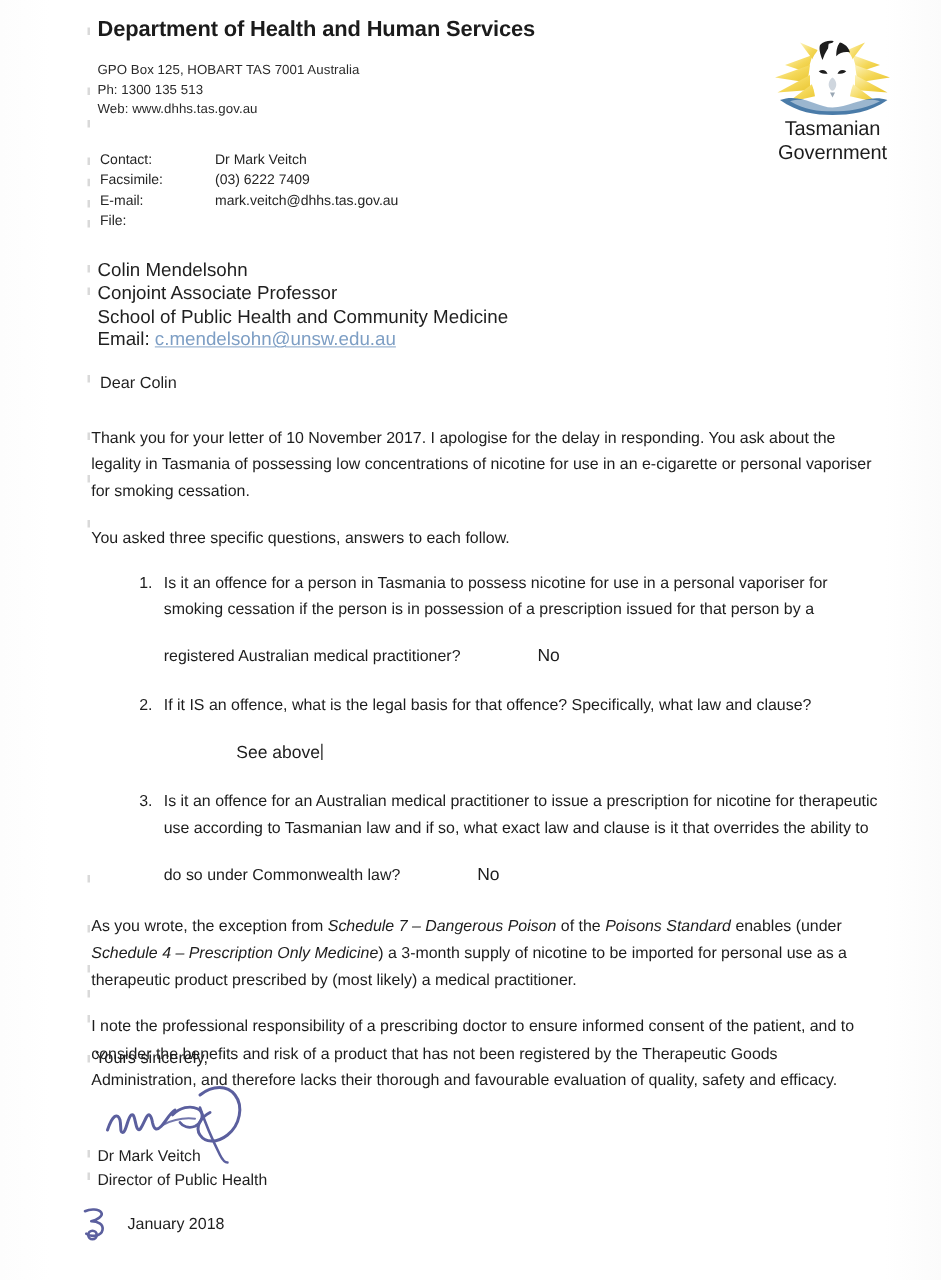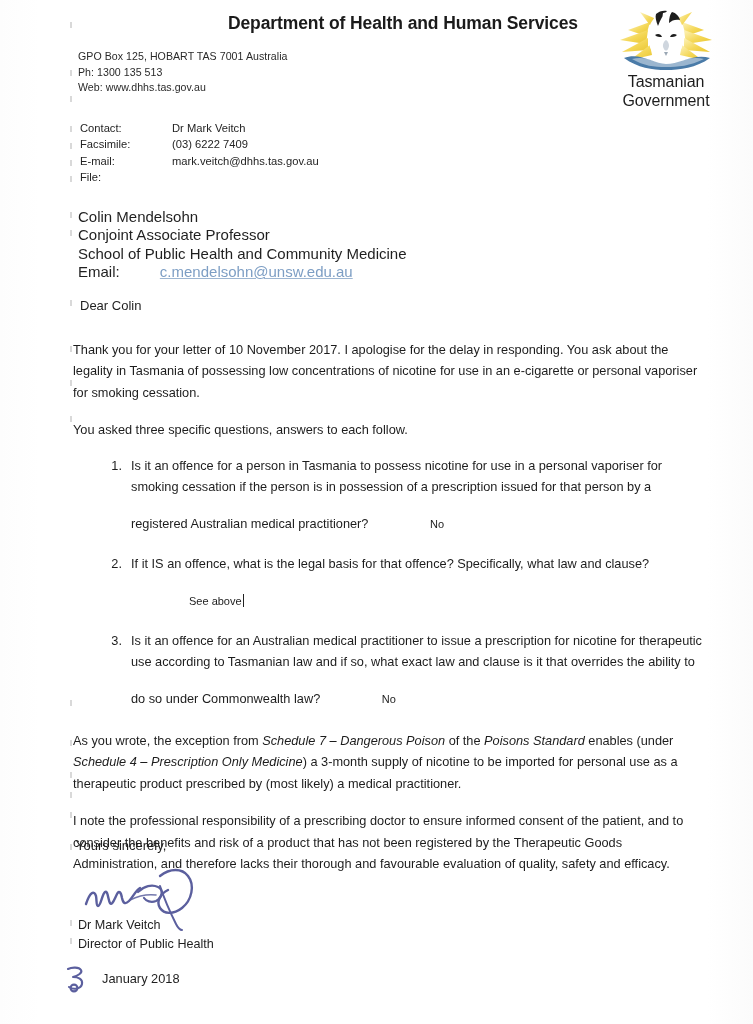--- a/index.html
+++ b/index.html
@@ -33,36 +33,35 @@
     top: 14px;
     width: 500px;
   }
   .dept-title {
     font-size: 17.5px;
     letter-spacing: -0.1px;
     font-weight: 600;
     color: #1b1b1b;
     line-height: 1.1;
     white-space: nowrap;
-    text-align: right;
   }
   .addr-block {
     margin-top: 16px;
     font-size: 10.6px;
     line-height: 15.6px;
     color: #2a2a2a;
     letter-spacing: 0.05px;
   }
   .addr-block div { white-space: nowrap; }
 
   
   .logo {
     position: absolute;
     left: 596px;
-    top: 8px;
+    top: 30px;
     width: 140px;
     text-align: center;
   }
   .logo-mark {
     width: 112px;
     height: 64px;
     margin: 0 auto;
     position: relative;
   }
   .logo-mark svg { display:block; }
@@ -93,21 +92,20 @@
     left: 78px;
     top: 208px;
     font-size: 15px;
     line-height: 18.4px;
     color: #1f1f1f;
   }
   .maillink {
     color: #7d9ec4;
     text-decoration: underline;
     text-decoration-color: #9db6d2;
-    margin-left: 36px;
   }
 
   
   .salutation {
     position: absolute;
     left: 80px;
     top: 298px;
     font-size: 13px;
     color: #1f1f1f;
   }
@@ -145,21 +143,21 @@
     left: 4px;
     top: 0;
     width: 20px;
     text-align: right;
     color: #1d1d1d;
   }
   .answer {
     margin-left: 58px;
     margin-top: 17px;
     margin-bottom: 17px;
-    font-size: 11px;
+    font-size: 14px;
     position: relative;
     display: inline-block;
   }
   .caret {
     display: inline-block;
     width: 1px;
     height: 13px;
     background: #222;
     vertical-align: -2px;
     margin-left: 1px;

